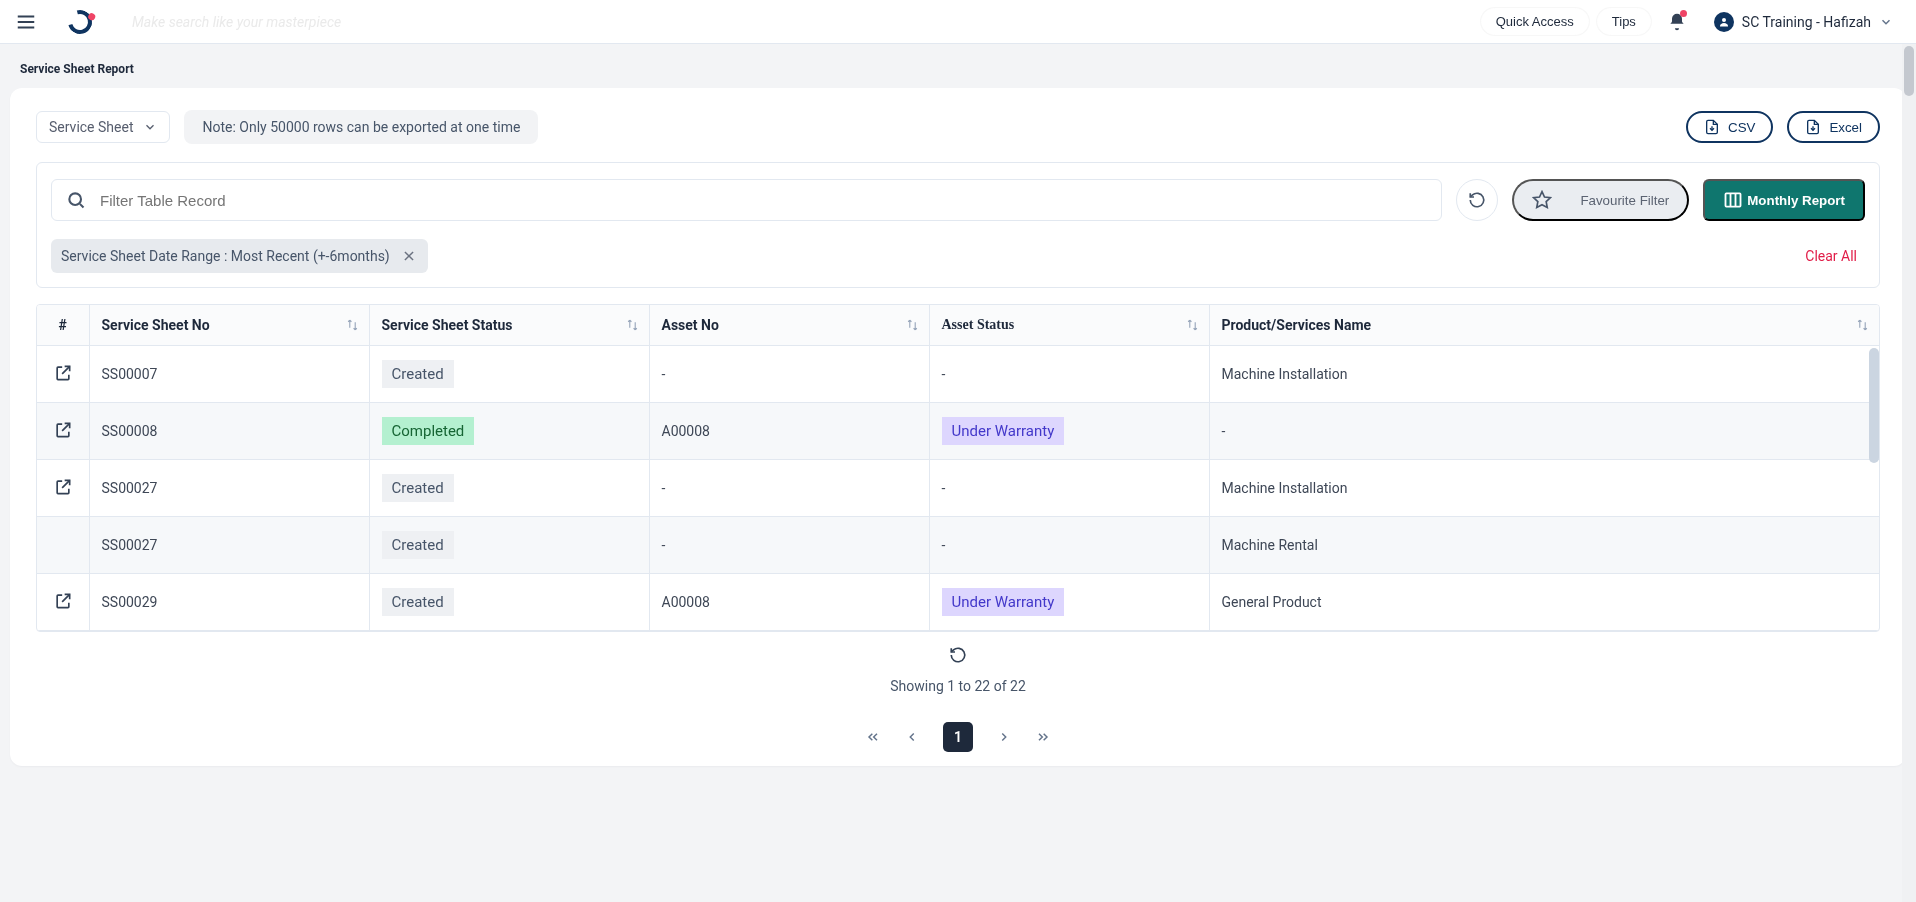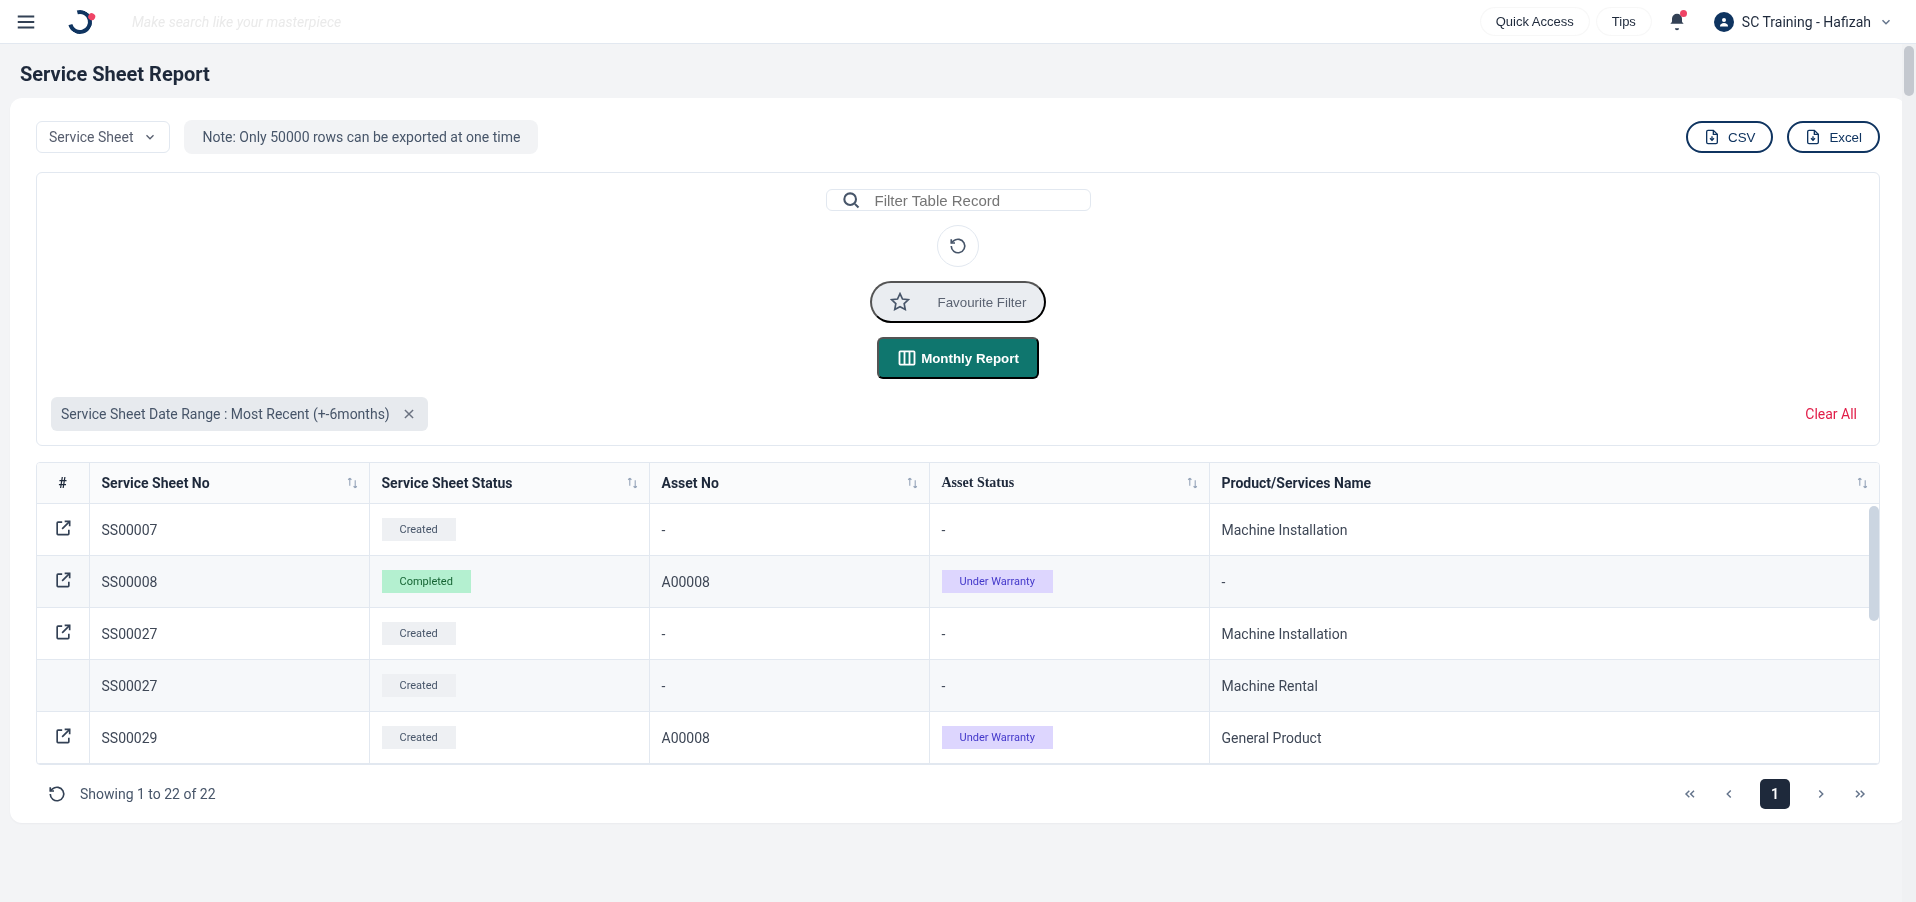--- a/index.html
+++ b/index.html
@@ -89,21 +89,21 @@
   .user-chip .chevron { color: #64748b; }
 
   
   .page-bg {
     background: var(--bg);
     min-height: calc(100vh - 44px);
     padding: 0 10px 24px 10px;
     position: relative;
   }
   .page-title {
-    font-size: 20px; font-weight: 700; padding: 18px 10px 12px;
+    font-size: 12px; font-weight: 700; padding: 18px 10px 12px;
     color: #1e293b;
   }
   .card {
     background: #fff;
     border-radius: 12px;
     padding: 22px 26px 10px 26px;
     box-shadow: 0 1px 2px rgba(15,23,42,0.04);
   }
 
   
@@ -128,21 +128,21 @@
     font-weight: 500;
   }
   .export-btn svg { width: 16px; height: 16px; }
 
   
   .filter-box {
     border: 1px solid var(--border);
     border-radius: 6px; padding: 16px 14px 14px;
   }
   .filter-row {
-    display: flex; align-items: center; gap: 14px; flex-direction: column;
+    display: flex; align-items: center; gap: 14px;
   }
   .search-wrap {
     flex: 1; display: flex; align-items: center;
     border: 1px solid var(--border); border-radius: 6px;
     padding: 0 14px; height: 42px;
   }
   .search-wrap input {
     flex: 1; border: none; outline: none; font-size: 15px;
     background: transparent; color: var(--text);
   }
@@ -229,31 +229,32 @@
   .sort-ic {
     position: absolute; right: 10px; top: 50%; transform: translateY(-50%);
     color: #94a3b8; cursor: pointer;
   }
 
   .open-ic {
     display: inline-flex; color: #334155; cursor: pointer;
   }
 
   .badge {
-    display: inline-block; border-radius: 0; padding: 5px 18px;
-    font-size: 11px;
+    display: inline-block; border-radius: 0; padding: 5px 10px;
+    font-size: 15px;
   }
   .b-created { background: var(--pill-gray-bg); color: var(--pill-gray-text); }
   .b-completed { background: var(--pill-green-bg); color: var(--pill-green-text); }
   .b-warranty { background: var(--pill-purple-bg); color: var(--pill-purple-text); }
 
   
   .pager {
     display: flex; align-items: center; padding: 14px 12px 4px;
     gap: 14px;
+    flex-direction: column;
   }
   .pager .reload { color: #334155; cursor: pointer; }
   .pager-info { color: #475569; }
   .pager .spacer { flex: 1; }
   .page-nav { display: flex; align-items: center; gap: 24px; color: #64748b; }
   .page-nav .nav-btn { cursor: pointer; display:inline-flex; }
   .page-cur {
     background: var(--navy-btn); color: #fff;
     width: 30px; height: 30px; display: inline-flex;
     align-items: center; justify-content: center; border-radius: 5px;

